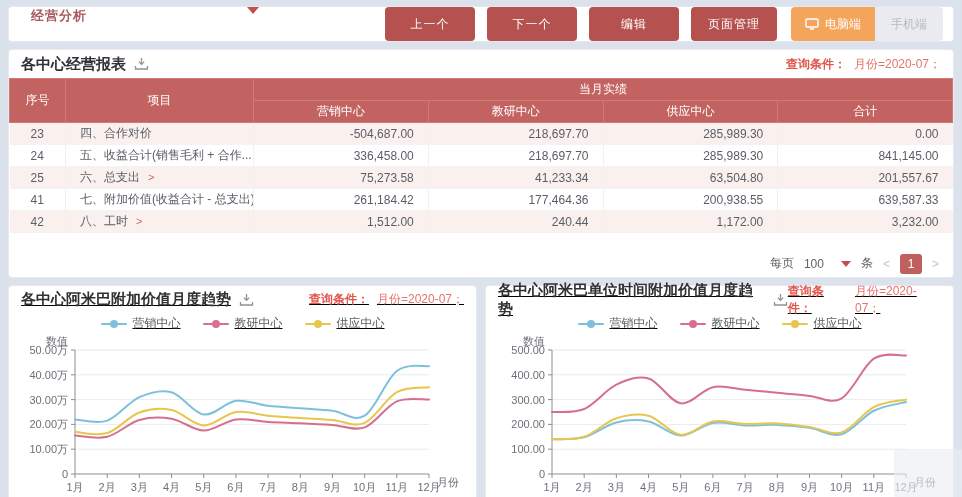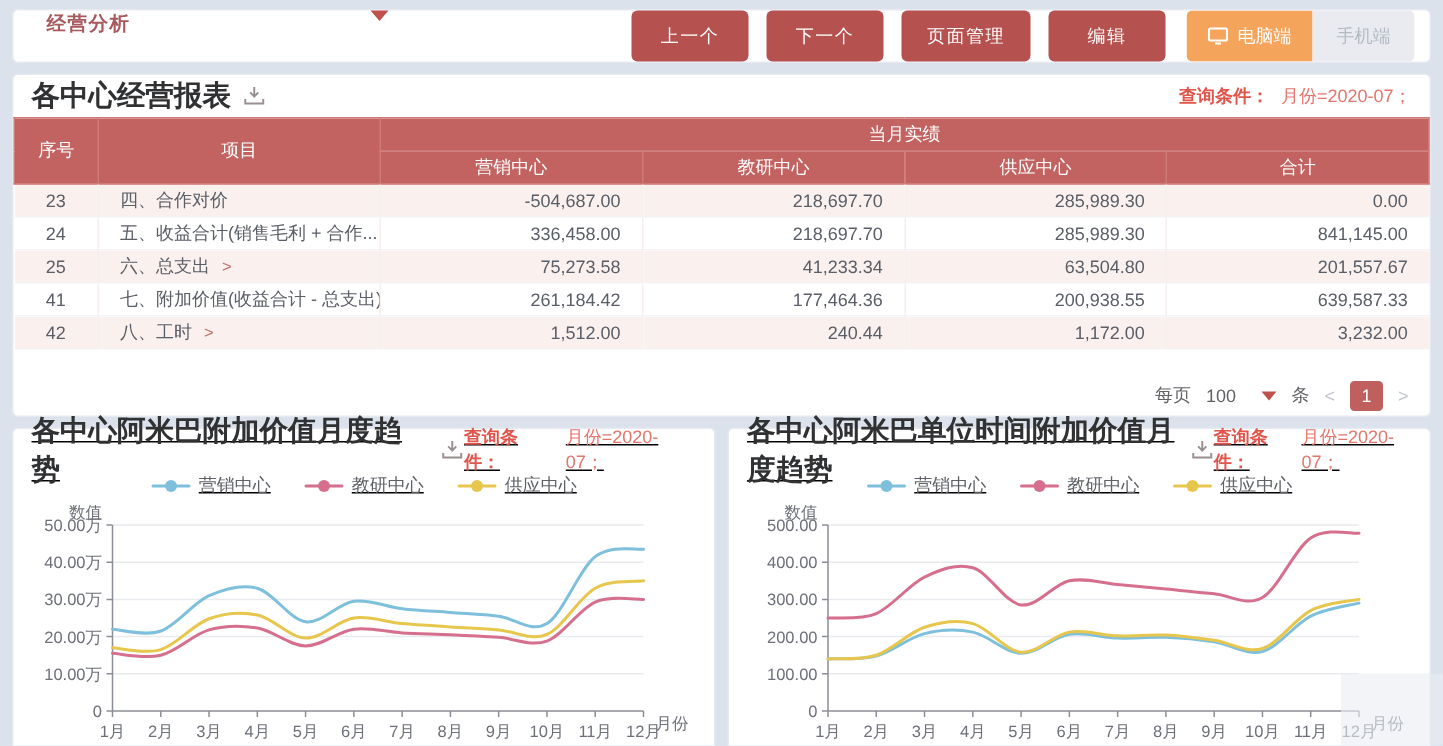--- a/index.html
+++ b/index.html
@@ -8,34 +8,34 @@
   .page { width:962px; height:497px; padding:6px 8px; position:relative; }
   .spacer { flex:1; }
 
   
   .topbar { background:#fff; border:1px solid #e6e9f0; border-radius:4px; height:36px;
             display:flex; padding:0 10px 0 22px; }
   .tb-title { color:#a85a5e; font-size:13px; font-weight:bold; letter-spacing:1px; }
   .caret-down { width:0; height:0; border-left:6px solid transparent; border-right:6px solid transparent;
                 border-top:7px solid #c0504d; margin-left:160px; cursor:pointer; }
   .tb-btn { background:#b5514f; color:#fff; border:none; border-radius:4px; font-size:12px;
-            padding:6px 0; width:78px; margin-left:12px; cursor:pointer; letter-spacing:1px;
+            padding:6px 0; width:90px; margin-left:12px; cursor:pointer; letter-spacing:1px;
             font-family:inherit; }
   .tb-btn.wide { width:86px; }
   .seg { display:flex; margin-left:14px; border-radius:4px; overflow:hidden; }
   .seg-pc { background:#f5a45c; color:#fff; border:none; font-size:12px; padding:6px 14px;
             display:flex; align-items:center; gap:6px; cursor:pointer; font-family:inherit; }
   .seg-mobile { background:#e9ebf0; color:#b4bac4; border:none; font-size:12px; padding:6px 16px;
                 cursor:pointer; font-family:inherit; }
   .monitor-icon svg { display:block; }
 
   
   .panel { background:#fff; border:1px solid #e6e9f0; border-radius:4px; }
   .panel-head { height:28px; display:flex; align-items:center; padding:0 12px; }
-  .p-title { font-size:19px; font-weight:bold; color:#303133; }
+  .p-title { font-size:15px; font-weight:bold; color:#303133; }
   .dl-icon { margin-left:8px; cursor:pointer; display:flex; align-items:center; }
   .q-label { font-size:12px; color:#e0564c; font-weight:bold; }
   .q-value { font-size:12px; color:#e4756c; margin-left:8px; }
 
   
   .table-panel { margin-top:7px; }
   table.report { width:100%; border-collapse:collapse; table-layout:fixed; }
   table.report th { background:#c26361; color:#fff; font-weight:normal; font-size:12px;
                     height:22px; border:1px solid #cd7a78; text-align:center; }
   table.report col.c1 { width:56px; } table.report col.c2 { width:188px; }
@@ -78,22 +78,22 @@
 <body>
 
 <div class="page">
 
   <div class="topbar">
     <span class="tb-title">经营分析</span>
     <span class="caret-down"></span>
     <div class="spacer"></div>
     <button class="tb-btn">上一个</button>
     <button class="tb-btn">下一个</button>
+    <button class="tb-btn">编辑</button>
     <button class="tb-btn wide">页面管理</button>
-    <button class="tb-btn">编辑</button>
     <div class="seg">
       <button class="seg-pc">
         <span class="monitor-icon">
           <svg width="14" height="12" viewBox="0 0 14 12">
               <rect x="1" y="1" width="12" height="8" rx="1" fill="none" stroke="#fff" stroke-width="1.4"></rect>
               <line x1="5" y1="11" x2="9" y2="11" stroke="#fff" stroke-width="1.4"></line>
             </svg>
         </span>
         <span>电脑端</span>
       </button>

